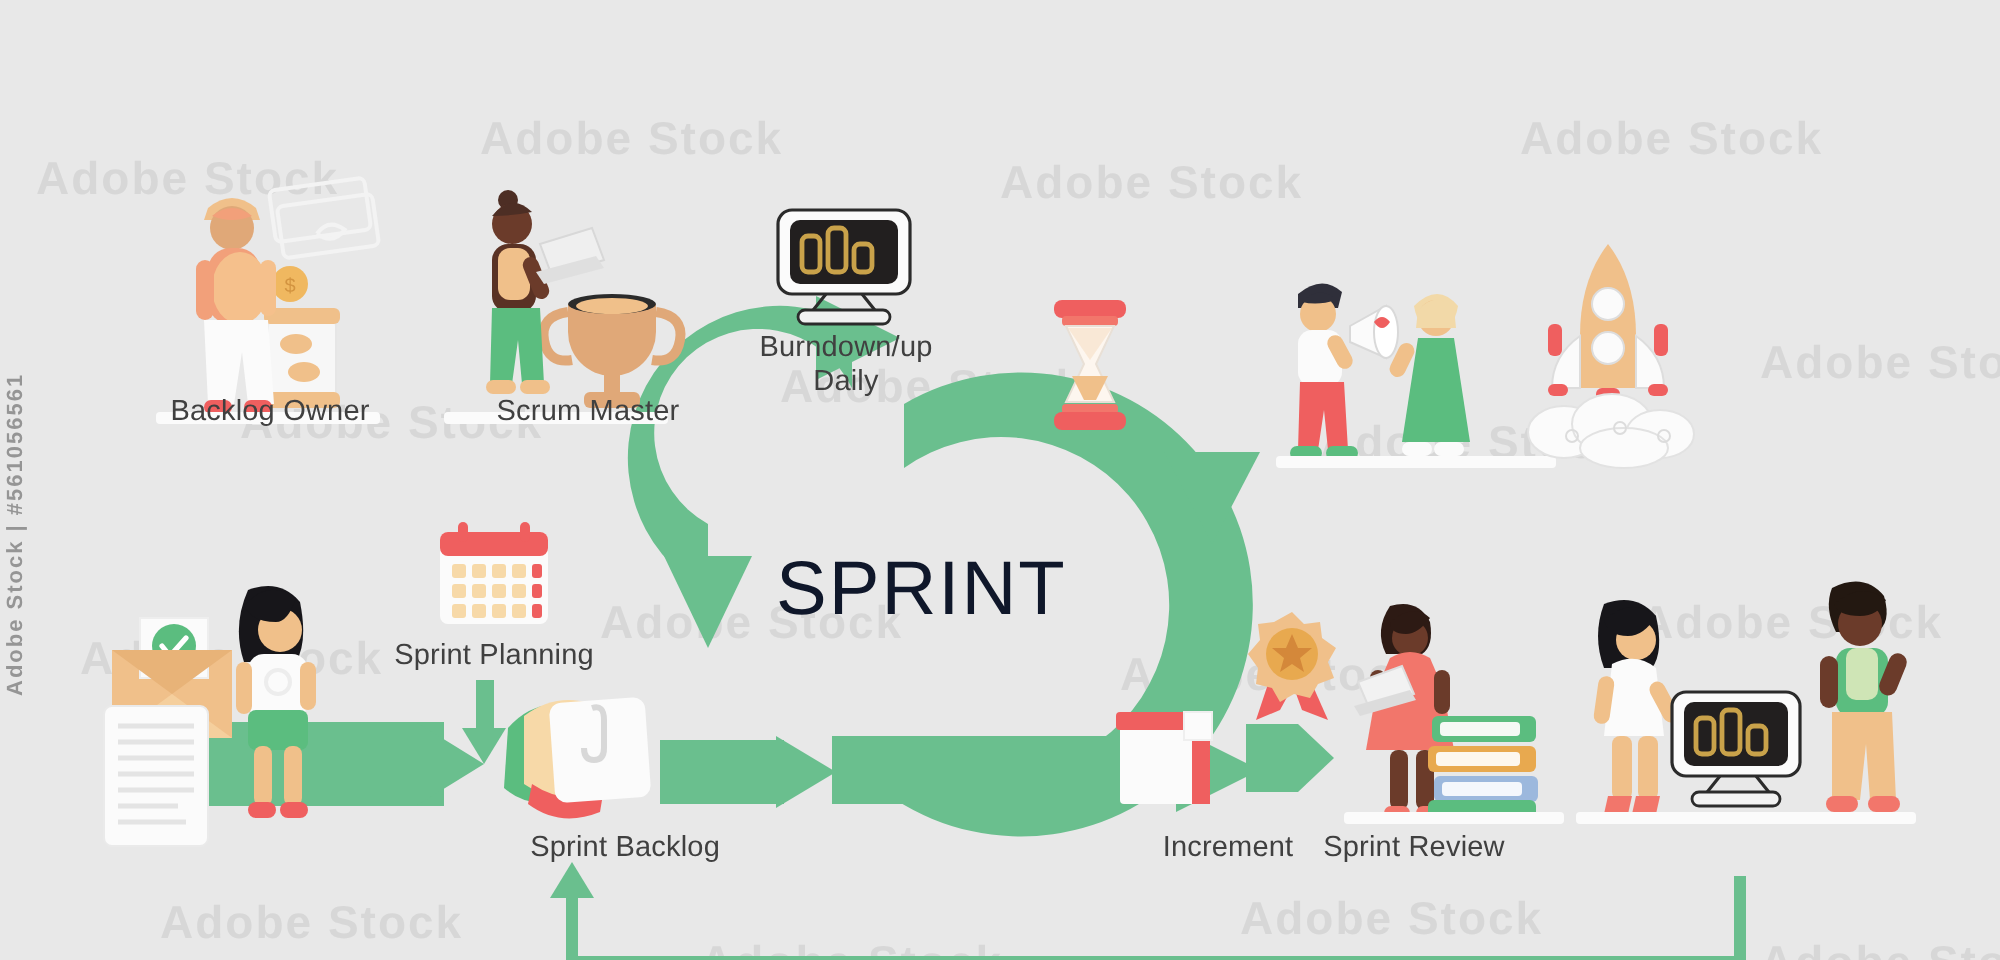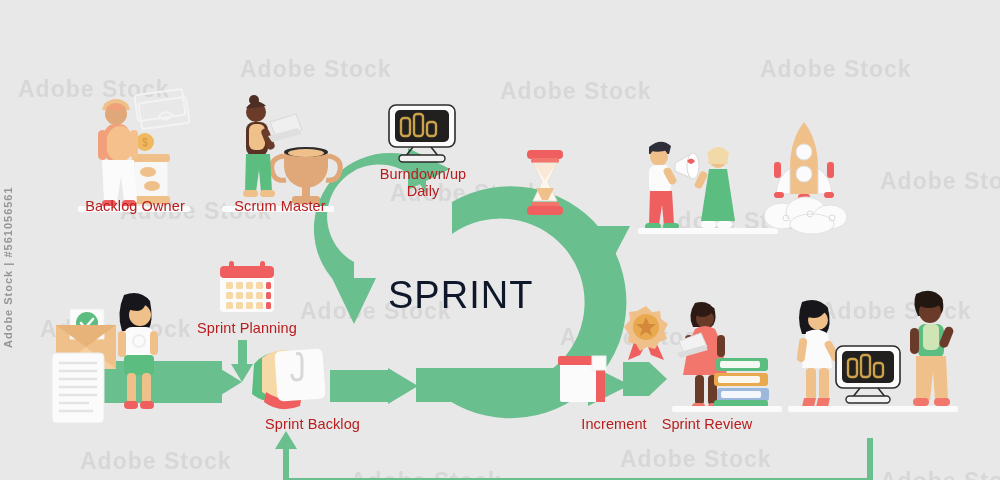--- a/index.html
+++ b/index.html
@@ -20,21 +20,21 @@
     white-space:nowrap;
   }
   .wm-tile{font-size:23px;color:#d5d5d5;opacity:.85;transform:rotate(0deg);}
   .wm-side{
     left:2px;top:300px;font-size:11px;font-weight:600;color:#8d8d8d;opacity:.9;
     transform:rotate(-90deg);transform-origin:left top;
   }
 
   
   .label{
-    position:absolute;color:#b91c1c;font-size:14.5px;
+    position:absolute;color:#404040;font-size:14.5px;
     font-family:"Liberation Sans",sans-serif;
     text-align:center;white-space:nowrap;letter-spacing:.1px;
   }
   .label.two{white-space:normal;line-height:1.18;}
 
   
   .sprint-word{
     position:absolute;left:388px;top:226px;
     font-size:38px;letter-spacing:1px;color:#0f172a;
     font-family:"Liberation Sans",sans-serif;
@@ -177,21 +177,21 @@
       <path d="M24 70 h24 l2 38 h-11 l-2 -22 -3 22 h-11 z" fill="#5bbd7f"></path>
       <rect x="21" y="106" width="15" height="7" rx="3.5" fill="#f0c08a"></rect>
       <rect x="38" y="106" width="15" height="7" rx="3.5" fill="#f0c08a"></rect>
     </g>
     <g>
       <path d="M48 38 l26 -8 l6 16 l-26 8 z" fill="#efefef" stroke="#d8d8d8"></path>
       <path d="M46 52 l30 -8 l4 6 l-30 8 z" fill="#dfdfdf"></path>
     </g>
   </svg>
   <div class="shelf" style="left:222px;top:158px;width:112px;"></div>
-  <div class="label" style="left:205px;top:150px;width:150px;">Scrum Master</div>
+  <div class="label" style="left:219px;top:150px;width:150px;">Scrum Master</div>
 
   <svg class="abs" style="left:383px;top:55px;" width="78" height="62" viewBox="0 0 78 62">
     <rect x="6" y="2" width="66" height="42" rx="7" fill="#fbfbfb" stroke="#2b2b2b" stroke-width="1.6"></rect>
     <rect x="12" y="7" width="54" height="32" rx="5" fill="#221f1f"></rect>
     <g fill="none" stroke="#c9a24a" stroke-width="2.4">
       <rect x="18" y="15" width="9" height="18" rx="3"></rect>
       <rect x="31" y="11" width="9" height="22" rx="3"></rect>
       <rect x="44" y="19" width="9" height="14" rx="3"></rect>
     </g>
     <path d="M30 44 l-8 10 M48 44 l8 10" stroke="#2b2b2b" stroke-width="1.6" fill="none"></path>

